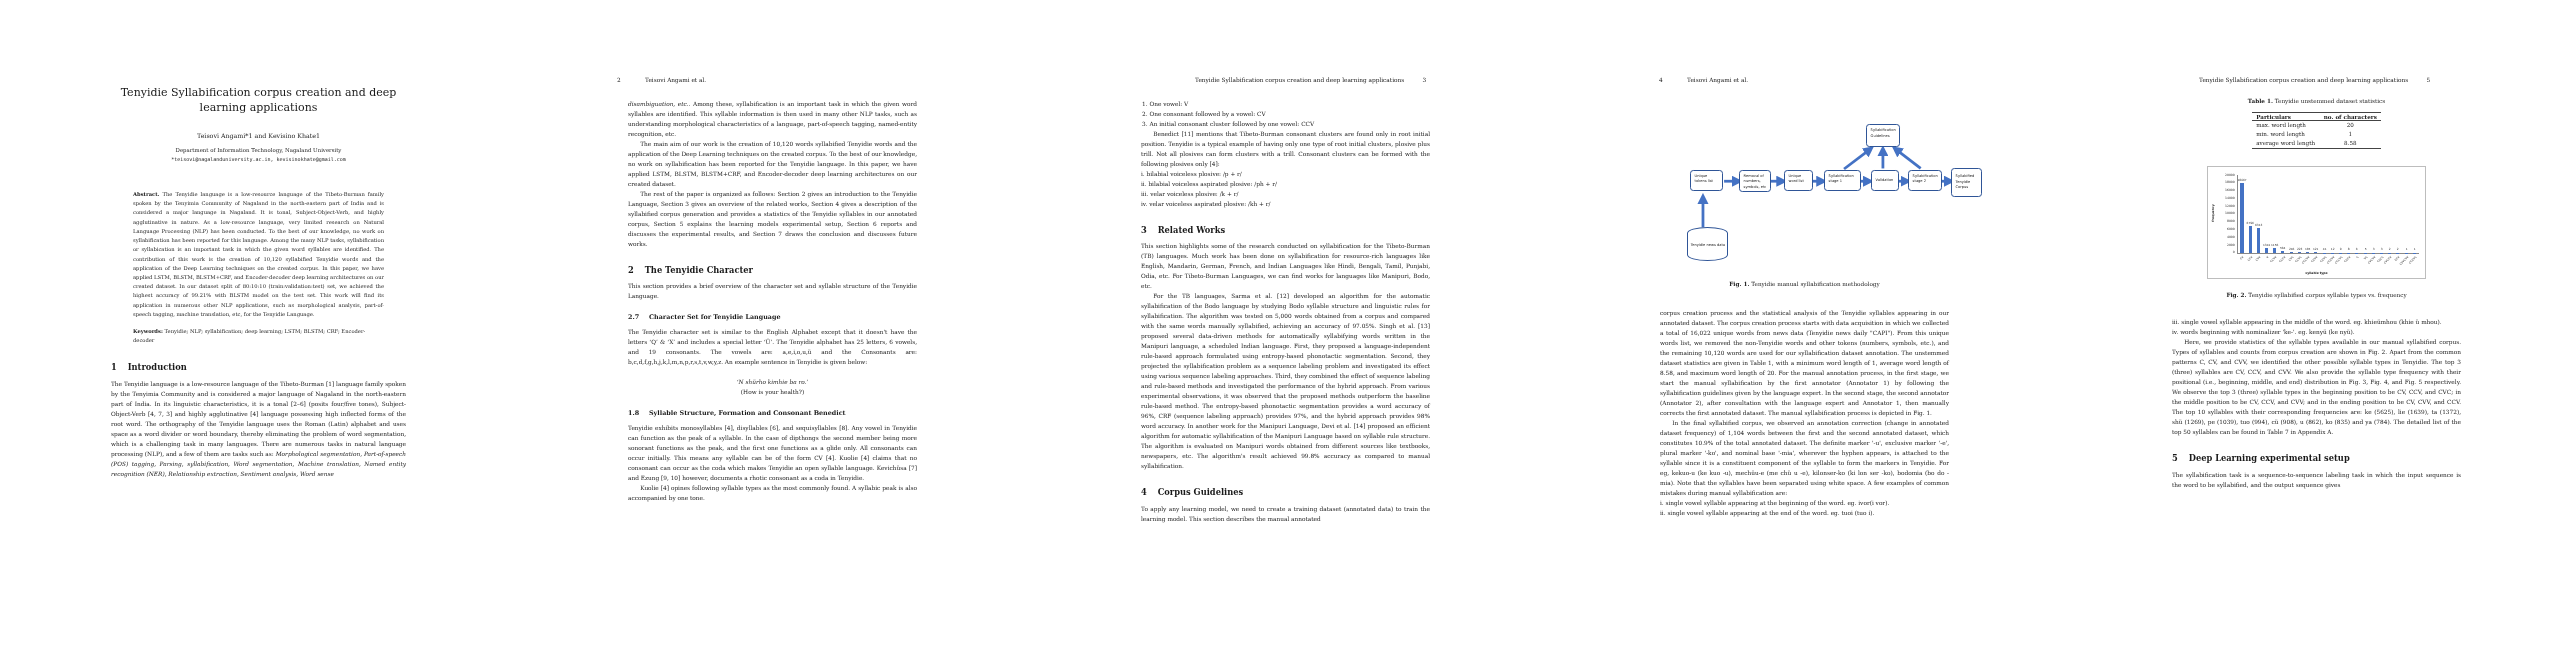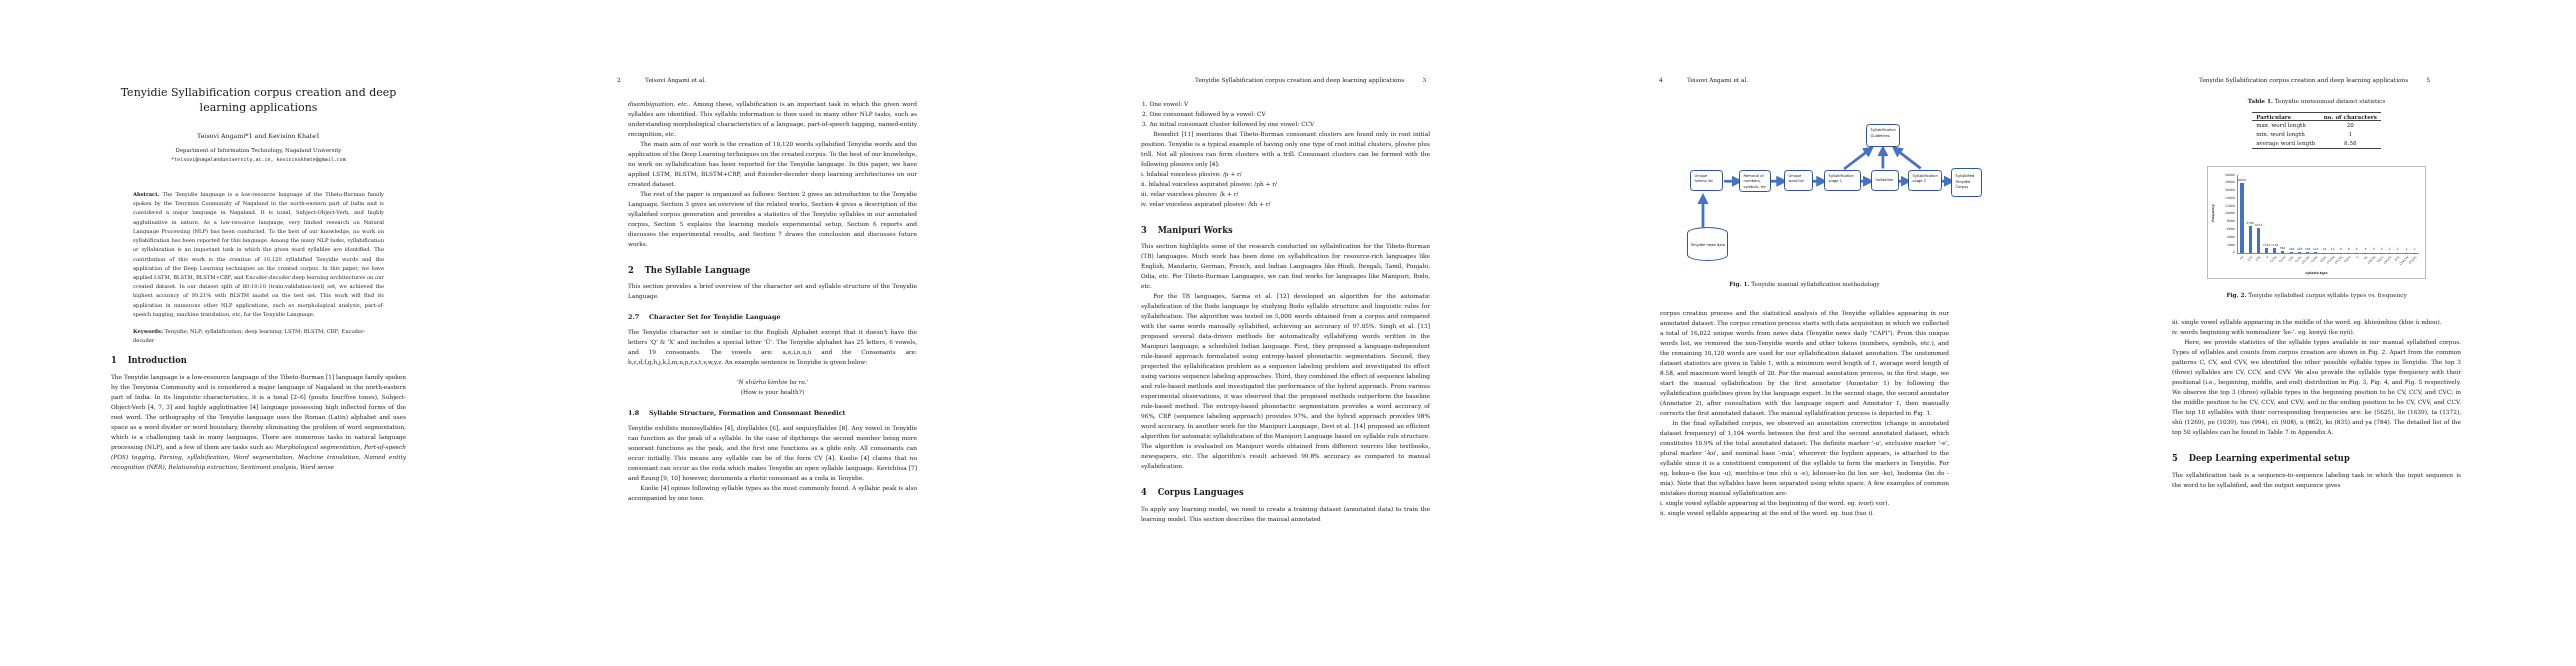--- a/index.html
+++ b/index.html
@@ -67,39 +67,39 @@
       <div class="mono">*teisovi@nagalanduniversity.ac.in, kevisinokhate@gmail.com</div>
     </div>
     <div class="abstract">
       <span class="b">Abstract.</span>
       <span>The Tenyidie language is a low-resource language of the Tibeto-Burman family spoken by the Tenyimia Community of Nagaland in the north-eastern part of India and is considered a major language in Nagaland. It is tonal, Subject-Object-Verb, and highly agglutinative in nature. As a low-resource language, very limited research on Natural Language Processing (NLP) has been conducted. To the best of our knowledge, no work on syllabification has been reported for this language. Among the many NLP tasks, syllabification or syllabication is an important task in which the given word syllables are identified. The contribution of this work is the creation of 10,120 syllabified Tenyidie words and the application of the Deep Learning techniques on the created corpus. In this paper, we have applied LSTM, BLSTM, BLSTM+CRF, and Encoder-decoder deep learning architectures on our created dataset. In our dataset split of 80:10:10 (train:validation:test) set, we achieved the highest accuracy of 99.21% with BLSTM model on the test set. This work will find its application in numerous other NLP applications, such as morphological analysis, part-of-speech tagging, machine translation, etc, for the Tenyidie Language.</span>
     </div>
     <div class="kw">
       <span class="b">Keywords:</span>
       <span>Tenyidie; NLP; syllabification; deep learning; LSTM; BLSTM; CRF; Encoder-decoder</span>
     </div>
-    <h2 class="sec" style="margin-top:10px;">
+    <h2 class="sec" style="margin-top:17px;">
       <span class="n">1</span><span>Introduction</span>
     </h2>
     <p class="p">
       <span>The Tenyidie language is a low-resource language of the Tibeto-Burman [1] language family spoken by the Tenyimia Community and is considered a major language of Nagaland in the north-eastern part of India. In its linguistic characteristics, it is a tonal [2–6] (posits four/five tones), Subject-Object-Verb [4, 7, 3] and highly agglutinative [4] language possessing high inflected forms of the root word. The orthography of the Tenyidie language uses the Roman (Latin) alphabet and uses space as a word divider or word boundary, thereby eliminating the problem of word segmentation, which is a challenging task in many languages. There are numerous tasks in natural language processing (NLP), and a few of them are tasks such as: </span><span class="i">Morphological segmentation, Part-of-speech (POS) tagging, Parsing, syllabification, Word segmentation, Machine translation, Named entity recognition (NER), Relationship extraction, Sentiment analysis, Word sense</span>
     </p>
   </div>
 </div>
 
 <div class="page" style="left:515px;">
   <div class="runhead" style="left:102px;">
     <span class="num">2</span><span>Teisovi Angami et al.</span>
   </div>
   <div class="content" style="top:99px; left:113px;">
     <p class="p"><span class="i">disambiguation, etc.</span><span>. Among these, syllabification is an important task in which the given word syllables are identified. This syllable information is then used in many other NLP tasks, such as understanding morphological characteristics of a language, part-of-speech tagging, named-entity recognition, etc.</span></p>
     <p class="p indent">The main aim of our work is the creation of 10,120 words syllabified Tenyidie words and the application of the Deep Learning techniques on the created corpus. To the best of our knowledge, no work on syllabification has been reported for the Tenyidie language. In this paper, we have applied LSTM, BLSTM, BLSTM+CRF, and Encoder-decoder deep learning architectures on our created dataset.</p>
     <p class="p indent">The rest of the paper is organized as follows: Section 2 gives an introduction to the Tenyidie Language, Section 3 gives an overview of the related works, Section 4 gives a description of the syllabified corpus generation and provides a statistics of the Tenyidie syllables in our annotated corpus, Section 5 explains the learning models experimental setup, Section 6 reports and discusses the experimental results, and Section 7 draws the conclusion and discusses future works.</p>
     <h2 class="sec">
-      <span class="n">2</span><span>The Syllable Language</span>
+      <span class="n">2</span><span>The Tenyidie Character</span>
     </h2>
     <p class="p">This section provides a brief overview of the character set and syllable structure of the Tenyidie Language.</p>
     <h3 class="sub">
       <span class="n">2.7</span><span>Character Set for Tenyidie Language</span>
     </h3>
     <p class="p">The Tenyidie character set is similar to the English Alphabet except that it doesn't have the letters ‘Q’ &amp; ‘X’ and includes a special letter ‘Ü’. The Tenyidie alphabet has 25 letters, 6 vowels, and 19 consonants. The vowels are: a,e,i,o,u,ü and the Consonants are: b,c,d,f,g,h,j,k,l,m,n,p,r,s,t,v,w,y,z. An example sentence in Tenyidie is given below:</p>
     <div class="example">
       <div class="i">‘N shürho kimhie ba ro.’</div>
       <div>(How is your health?)</div>
     </div>
@@ -122,26 +122,26 @@
       <div>3. An initial consonant cluster followed by one vowel: CCV</div>
     </div>
     <p class="p indent">Benedict [11] mentions that Tibeto-Burman consonant clusters are found only in root initial position. Tenyidie is a typical example of having only one type of root initial clusters, plosive plus trill. Not all plosives can form clusters with a trill. Consonant clusters can be formed with the following plosives only [4]:</p>
     <div class="list">
       <div>i. bilabial voiceless plosive: /p + r/</div>
       <div>ii. bilabial voiceless aspirated plosive: /ph + r/</div>
       <div>iii. velar voiceless plosive: /k + r/</div>
       <div>iv. velar voiceless aspirated plosive: /kh + r/</div>
     </div>
     <h2 class="sec">
-      <span class="n">3</span><span>Manipuri Works</span>
+      <span class="n">3</span><span>Related Works</span>
     </h2>
     <p class="p">This section highlights some of the research conducted on syllabification for the Tibeto-Burman (TB) languages. Much work has been done on syllabification for resource-rich languages like English, Mandarin, German, French, and Indian Languages like Hindi, Bengali, Tamil, Punjabi, Odia, etc. For Tibeto-Burman Languages, we can find works for languages like Manipuri, Bodo, etc.</p>
     <p class="p indent">For the TB languages, Sarma et al. [12] developed an algorithm for the automatic syllabification of the Bodo language by studying Bodo syllable structure and linguistic rules for syllabification. The algorithm was tested on 5,000 words obtained from a corpus and compared with the same words manually syllabified, achieving an accuracy of 97.05%. Singh et al. [13] proposed several data-driven methods for automatically syllabifying words written in the Manipuri language, a scheduled Indian language. First, they proposed a language-independent rule-based approach formulated using entropy-based phonotactic segmentation. Second, they projected the syllabification problem as a sequence labeling problem and investigated its effect using various sequence labeling approaches. Third, they combined the effect of sequence labeling and rule-based methods and investigated the performance of the hybrid approach. From various experimental observations, it was observed that the proposed methods outperform the baseline rule-based method. The entropy-based phonotactic segmentation provides a word accuracy of 96%, CRF (sequence labeling approach) provides 97%, and the hybrid approach provides 98% word accuracy. In another work for the Manipuri Language, Devi et al. [14] proposed an efficient algorithm for automatic syllabification of the Manipuri Language based on syllable rule structure. The algorithm is evaluated on Manipuri words obtained from different sources like textbooks, newspapers, etc. The algorithm's result achieved 99.8% accuracy as compared to manual syllabification.</p>
     <h2 class="sec">
-      <span class="n">4</span><span>Corpus Languages</span>
+      <span class="n">4</span><span>Corpus Guidelines</span>
     </h2>
     <p class="p">To apply any learning model, we need to create a training dataset (annotated data) to train the learning model. This section describes the manual annotated</p>
   </div>
 </div>
 
 <div class="page" style="left:1546px;">
   <div class="runhead" style="left:113px;">
     <span class="num">4</span><span>Teisovi Angami et al.</span>
   </div>
   <div class="content" style="top:94px; left:114px;">

